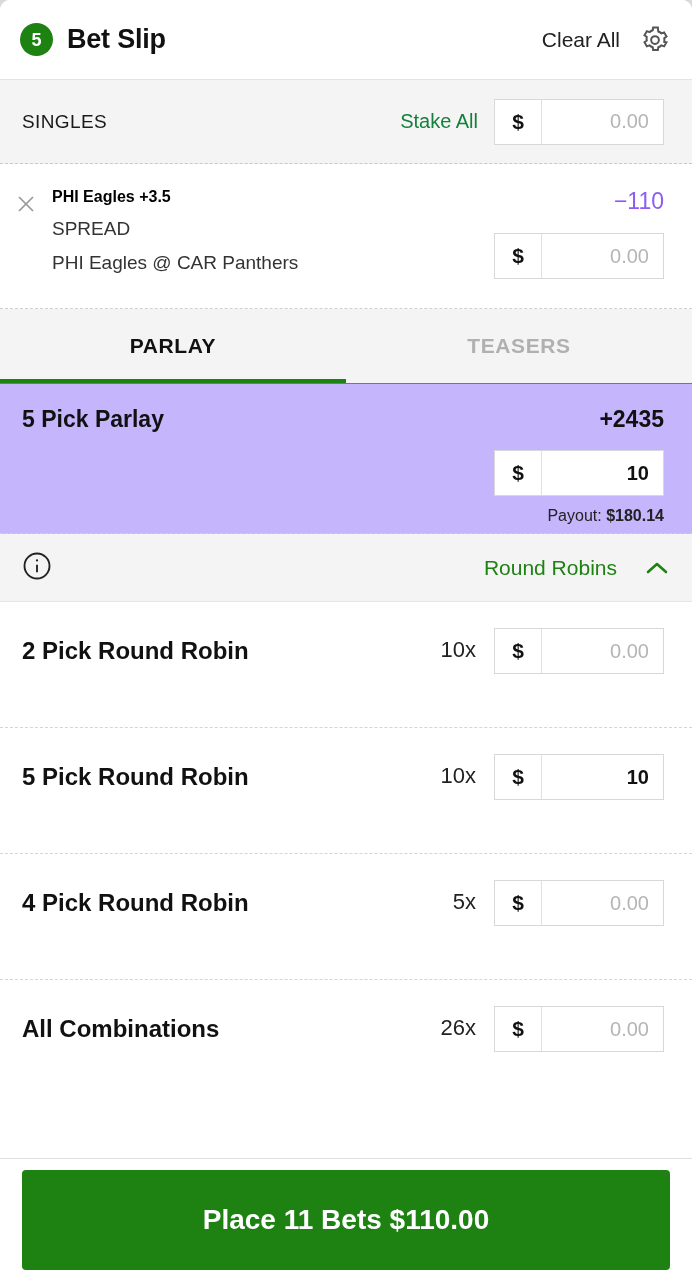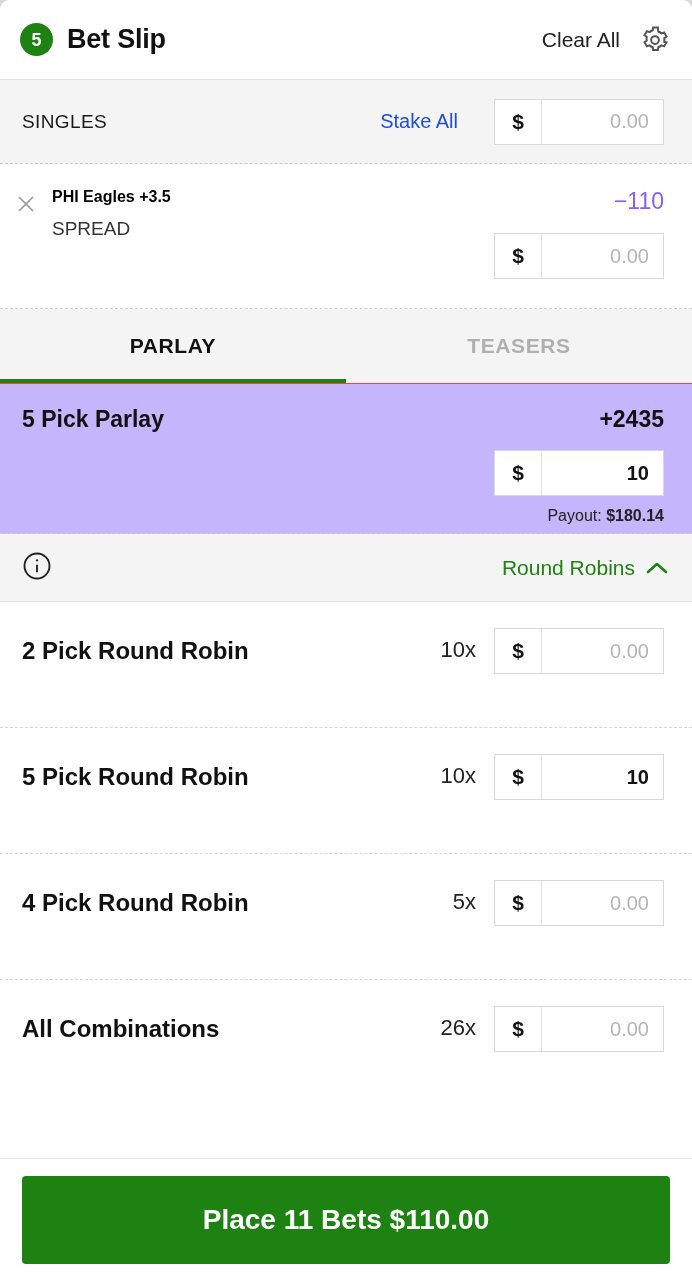--- a/index.html
+++ b/index.html
@@ -52,21 +52,21 @@
   
   .singles-band {
     flex: 0 0 84px;
     background: #f4f4f4;
     display: flex;
     align-items: center;
     padding: 0 28px 0 22px;
     border-bottom: 1px dashed #c9c9c9;
   }
   .singles-label { font-size: 19px; font-weight: normal; color: #1a1a1a; letter-spacing: 0.4px; }
-  .stake-all-label { margin-left: auto; font-size: 20px; color: #1d4ed8; margin-right: 36px; }
+  .stake-all-label { margin-left: auto; font-size: 20px; color: #15803d; margin-right: 16px; }
 
   
   .stake {
     display: flex;
     width: 170px;
     height: 46px;
     border: 1px solid #d8d8d8;
     background: #ffffff;
   }
   .stake .cur {
@@ -145,21 +145,21 @@
     flex: 0 0 68px;
     background: #f4f4f4;
     display: flex;
     align-items: center;
     padding: 0 24px 0 22px;
     border-bottom: 1px solid #e6e6e6;
   }
   .info-icon { width: 30px; height: 30px; cursor: pointer; }
   .rr-toggle {
     margin-left: auto;
-    display: flex; align-items: center; gap: 11px;
+    display: flex; align-items: center; gap: 29px;
     color: #1e8213; font-size: 21px;
     cursor: pointer;
   }
   .chevron-up { width: 22px; height: 14px; display: block; }
 
   
   .rr-list { flex: 1 1 auto; background: #ffffff; }
   .rr-row {
     height: 126px;
     display: flex;
@@ -175,21 +175,21 @@
   .footer {
     flex: 0 0 122px;
     background: #ffffff;
     border-top: 1px solid #e0e0e0;
     display: flex;
     align-items: center;
     justify-content: center;
   }
   .place-bets {
     width: 648px;
-    height: 88px;
+    height: 100px;
     background: #1e8213;
     border: none;
     border-radius: 4px;
     color: #ffffff;
     font-family: "Liberation Sans", sans-serif;
     font-size: 28px;
     font-weight: bold;
     cursor: pointer;
   }
 </style>
@@ -226,20 +226,21 @@
   <div class="bet-row">
     <span>
       <svg class="close-icon" viewBox="0 0 24 24" stroke="#9a9a9a" stroke-width="1.7" fill="none">
         <line x1="5" y1="5" x2="19" y2="19"></line>
         <line x1="19" y1="5" x2="5" y2="19"></line>
       </svg>
     </span>
     <div class="bet-info">
       <div class="bet-title">PHI Eagles +3.5</div>
       <div class="bet-sub">SPREAD</div>
+      <div class="bet-sub">PHI Eagles @ CAR Panthers</div>
     </div>
     <div class="bet-right">
       <div class="bet-odds">−110</div>
       <div class="stake">
         <div class="cur">$</div>
         <div class="val placeholder">0.00</div>
       </div>
     </div>
   </div>
 

